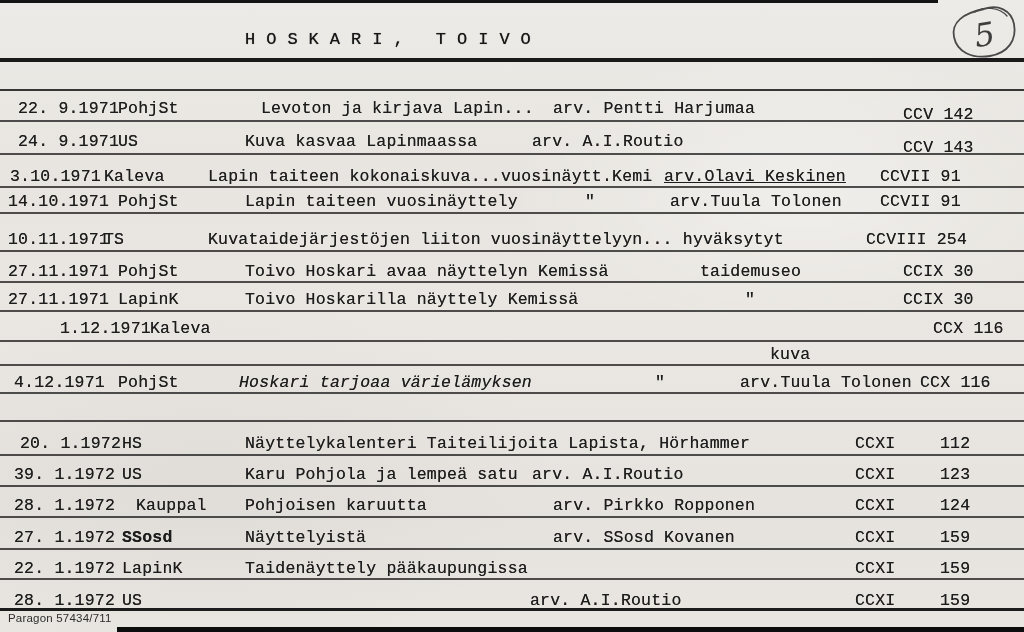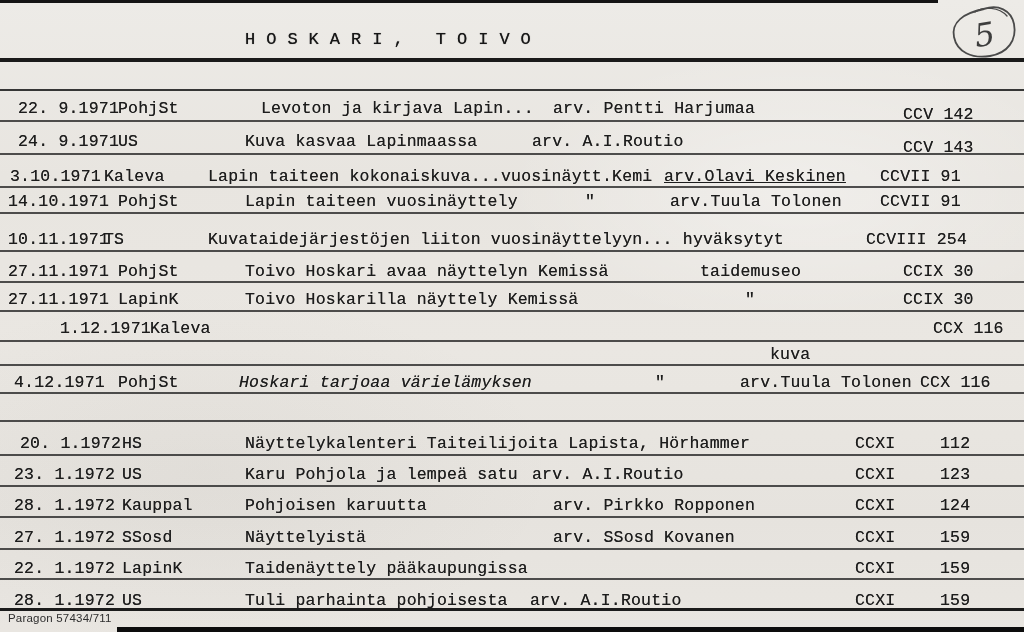--- a/index.html
+++ b/index.html
@@ -116,54 +116,53 @@
         <span class="cell typed" style="left: 920px;">CCX 116</span>
       </div>
       <div class="row" style="top: 433px;">
         <span class="cell typed" style="left: 20px;">20. 1.1972</span>
         <span class="cell typed" style="left: 122px;">HS</span>
         <span class="cell typed" style="left: 245px;">Näyttelykalenteri Taiteilijoita Lapista, Hörhammer</span>
         <span class="cell typed" style="left: 855px;">CCXI</span>
         <span class="cell typed" style="left: 940px;">112</span>
       </div>
       <div class="row" style="top: 464px;">
-        <span class="cell typed" style="left: 14px;">23. 1.1972</span>
+        <span class="cell typed" style="left: 14px;">39. 1.1972</span>
         <span class="cell typed" style="left: 122px;">US</span>
         <span class="cell typed" style="left: 245px;">Karu Pohjola ja lempeä satu</span>
         <span class="cell typed" style="left: 532px;">arv. A.I.Routio</span>
         <span class="cell typed" style="left: 855px;">CCXI</span>
         <span class="cell typed" style="left: 940px;">123</span>
       </div>
       <div class="row" style="top: 495px;">
         <span class="cell typed" style="left: 14px;">28. 1.1972</span>
-        <span class="cell typed" style="left: 122px; text-align: center;">Kauppal</span>
+        <span class="cell typed" style="left: 136px; text-align: center;">Kauppal</span>
         <span class="cell typed" style="left: 245px;">Pohjoisen karuutta</span>
         <span class="cell typed" style="left: 553px;">arv. Pirkko Ropponen</span>
         <span class="cell typed" style="left: 855px;">CCXI</span>
         <span class="cell typed" style="left: 940px;">124</span>
       </div>
       <div class="row" style="top: 527px;">
         <span class="cell typed" style="left: 14px;">27. 1.1972</span>
-        <span class="cell typed" style="left: 122px;">SSosd</span>
+        <span class="cell typed" style="left: 122px; font-weight: bold;">SSosd</span>
         <span class="cell typed" style="left: 245px;">Näyttelyistä</span>
         <span class="cell typed" style="left: 553px;">arv. SSosd Kovanen</span>
         <span class="cell typed" style="left: 855px;">CCXI</span>
         <span class="cell typed" style="left: 940px;">159</span>
       </div>
       <div class="row" style="top: 558px;">
         <span class="cell typed" style="left: 14px;">22. 1.1972</span>
         <span class="cell typed" style="left: 122px;">LapinK</span>
         <span class="cell typed" style="left: 245px;">Taidenäyttely pääkaupungissa</span>
         <span class="cell typed" style="left: 855px;">CCXI</span>
         <span class="cell typed" style="left: 940px;">159</span>
       </div>
       <div class="row" style="top: 590px;">
         <span class="cell typed" style="left: 14px;">28. 1.1972</span>
         <span class="cell typed" style="left: 122px;">US</span>
-        <span class="cell typed" style="left: 245px;">Tuli parhainta pohjoisesta</span>
         <span class="cell typed" style="left: 530px;">arv. A.I.Routio</span>
         <span class="cell typed" style="left: 855px;">CCXI</span>
         <span class="cell typed" style="left: 940px;">159</span>
       </div>
     </div>
 
   <div id="rules-layer">
       <div class="rule" style="top: 0px; left: 0px; width: 938px; height: 3px; background: rgb(20, 20, 20); opacity: 1;"></div>
       <div class="rule" style="top: 58px; left: 0px; width: 1024px; height: 3.5px; background: rgb(26, 26, 26); opacity: 1;"></div>
       <div class="rule" style="top: 89px; left: 0px; width: 1024px; height: 2.2px; background: rgb(34, 34, 34); opacity: 0.9;"></div>

